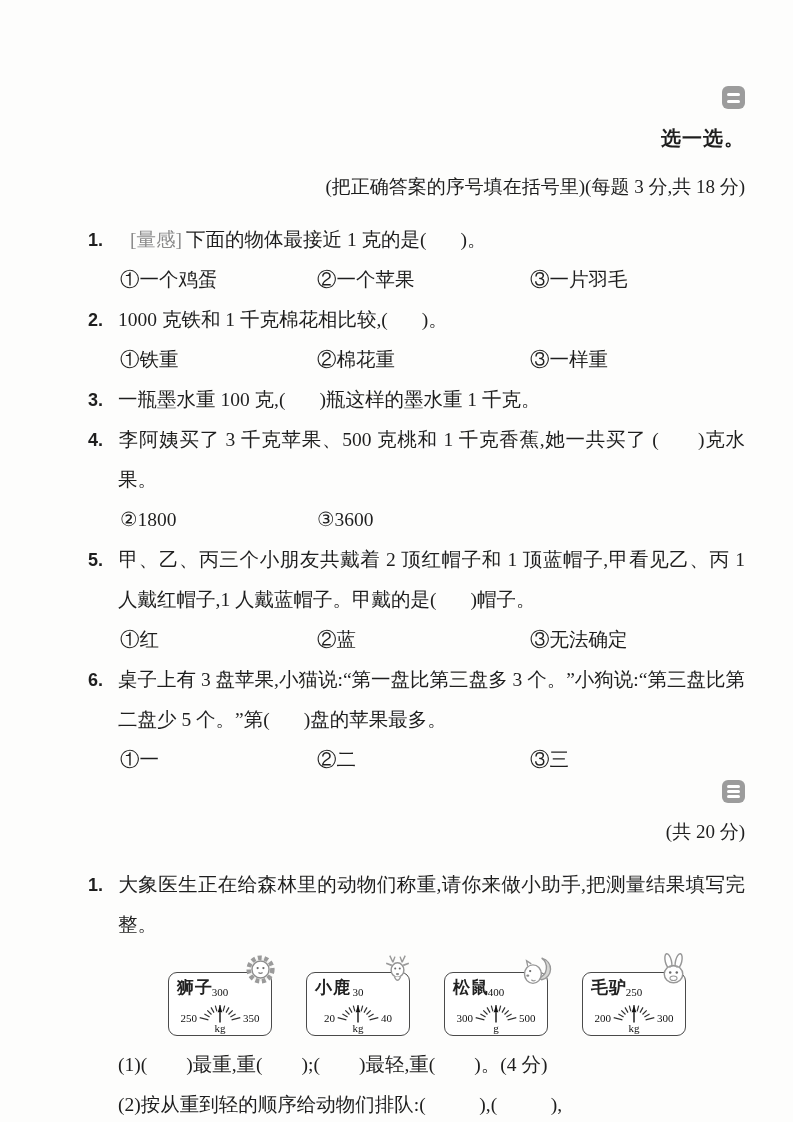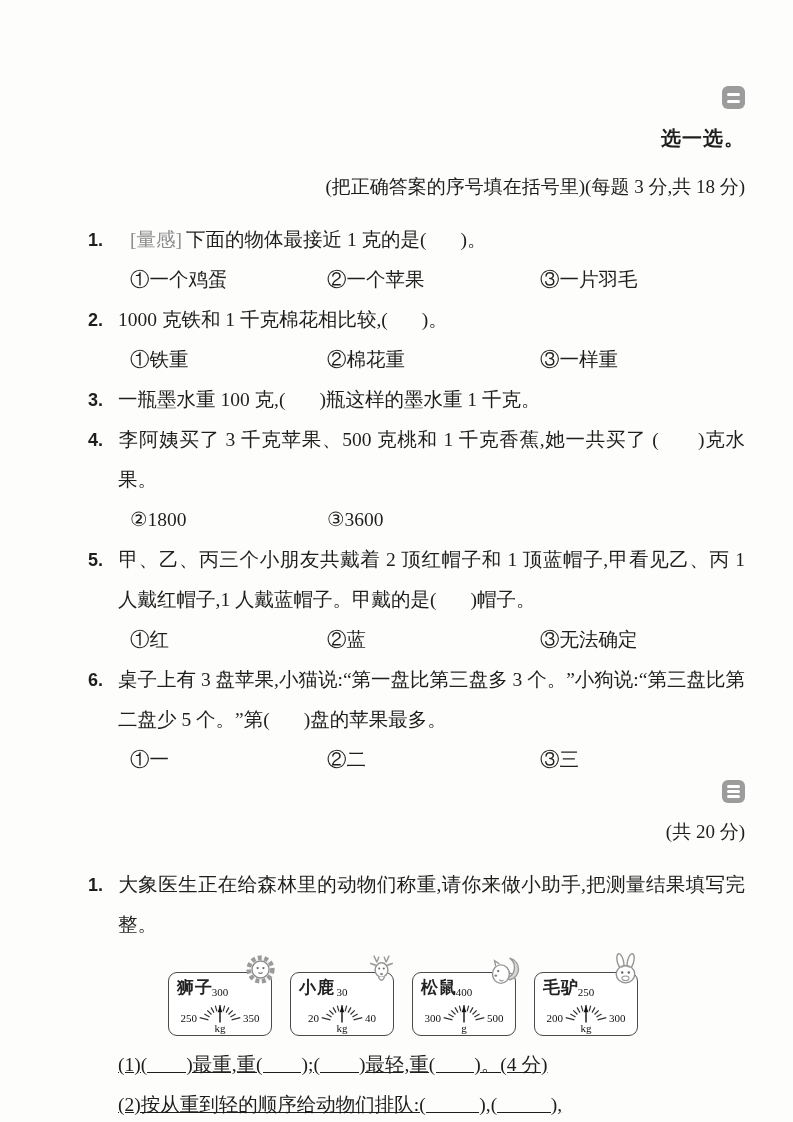--- a/index.html
+++ b/index.html
@@ -24,28 +24,28 @@
   .badge.three i + i { margin-top: 2.6px; }
   .sec-title { font-family: "Liberation Sans", "DejaVu Sans", sans-serif; font-weight: 700; font-size: 20px; letter-spacing: 1px; }
   .sec-note { font-size: 19px; white-space: pre-wrap; }
   .q { padding-left: 28px; font-size: 19.5px; }
   .q-line { line-height: 40px; padding-left: 30px; text-indent: -30px; white-space: pre-wrap; text-align: justify; }
   .q-num {
     display: inline-block; width: 30px; text-indent: 0;
     font-family: "Liberation Sans", "DejaVu Sans", sans-serif; font-weight: 700; font-size: 18px;
   }
   .q-tag { color: #8a8a8a; margin-right: 4px; margin-left: 12px; }
-  .opts { display: flex; line-height: 40px; margin-left: 42px; font-size: 19.5px; align-items: flex-end; }
+  .opts { display: flex; line-height: 40px; margin-left: 32px; font-size: 19.5px; align-items: flex-end; }
   .opt:nth-child(1) { width: 197px; }
   .opt:nth-child(2) { width: 213px; }
   .opt:nth-child(3) { flex: 1; }
-  .sub-line { line-height: 40px; margin-left: 30px; white-space: pre-wrap; font-size: 19.5px; text-decoration: underline; }
+  .sub-line { line-height: 40px; margin-left: 30px; white-space: pre-wrap; font-size: 19.5px; }
   .sub-line.outdent { margin-left: 0; }
   
-  .scales-row { display: flex; gap: 18px; margin: 27px 0 9px 80px; }
+  .scales-row { display: flex; gap: 34px; margin: 27px 0 9px 80px; }
   .scale-card {
     position: relative; width: 104px; height: 64px;
     border: 1.6px solid #4a4a4a; border-radius: 9px; background: #fff;
   }
   .scale-name {
     position: absolute; top: 3px; left: 8px;
     font-size: 17px; font-weight: 600; letter-spacing: 1px; color: #222;
   }
   .animal { position: absolute; top: -21px; right: -7px; width: 37px; height: 37px; }
   .dial { position: absolute; left: 0; bottom: 1px; width: 100%; height: 52px; }

